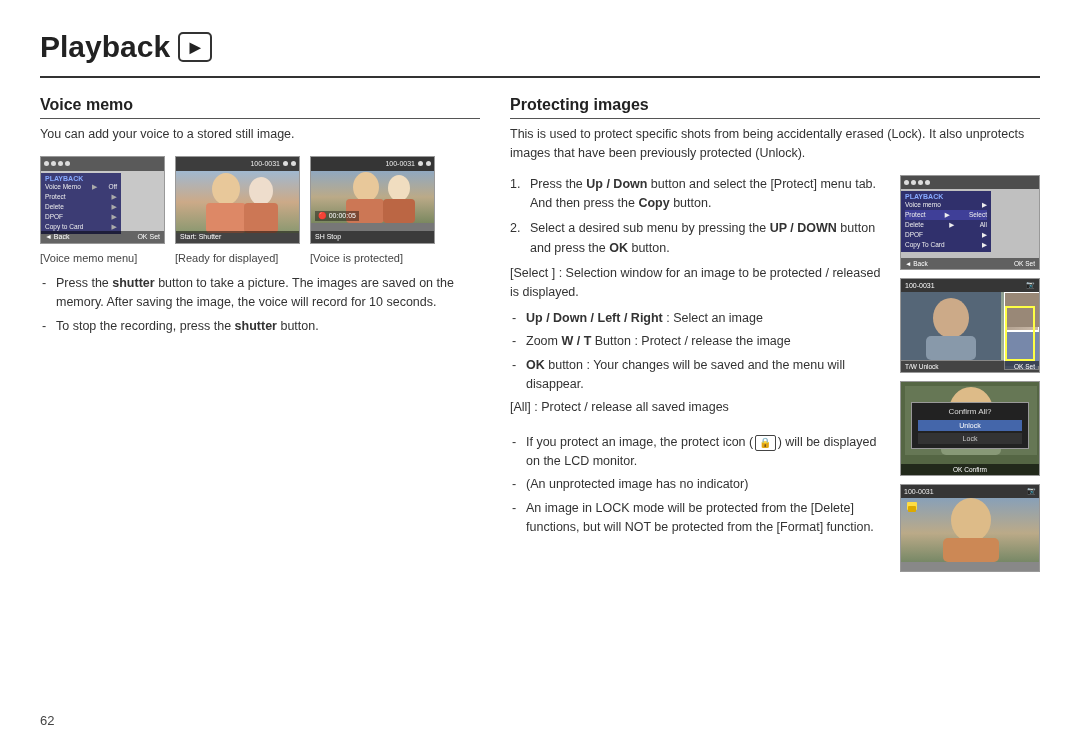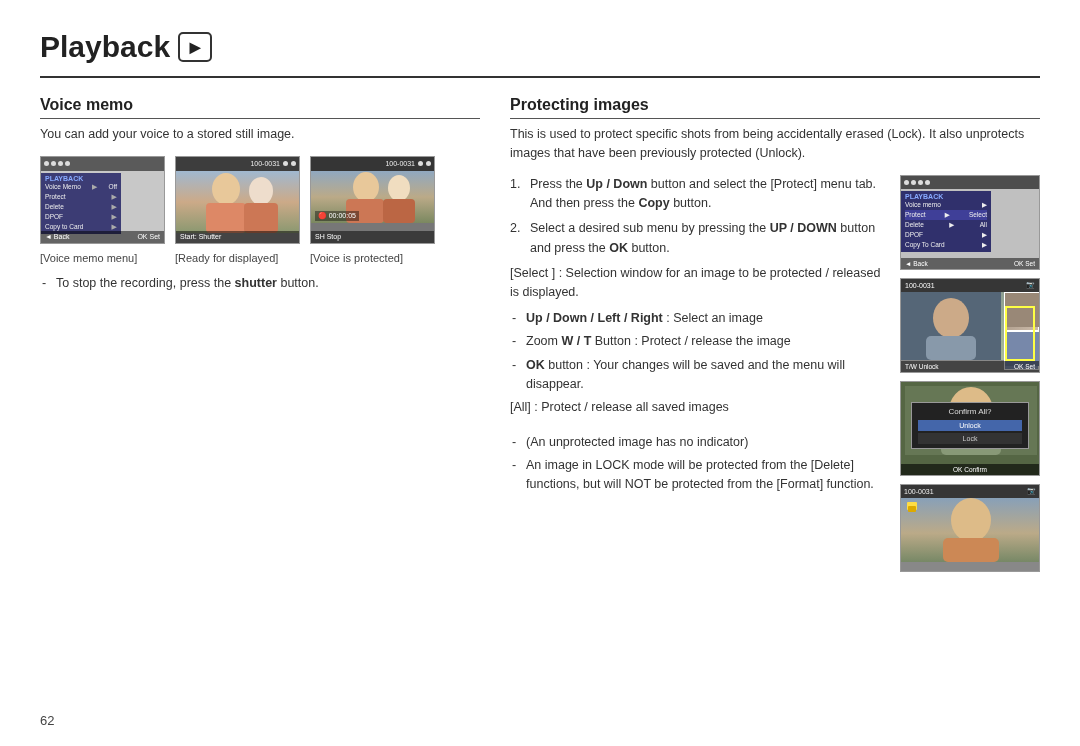--- a/index.html
+++ b/index.html
@@ -469,20 +469,21 @@
 
       </div>
 
       <div class="caption-row">
         <div class="caption-item">[Voice memo menu]</div>
         <div class="caption-item">[Ready for displayed]</div>
         <div class="caption-item">[Voice is protected]</div>
       </div>
 
       <ul class="bullet-list">
+        <li>Press the <span class="bold">shutter</span> button to take a picture. The images are saved on the memory. After saving the image, the voice will record for 10 seconds.</li>
         <li>To stop the recording, press the <span class="bold">shutter</span> button.</li>
       </ul>
     </div>
 
     <div class="right-col">
       <div class="section-title">Protecting images</div>
       <div class="section-desc">This is used to protect specific shots from being accidentally erased (Lock). It also unprotects images that have been previously protected (Unlock).</div>
 
       <div class="right-content">
         <div class="right-text">
@@ -506,20 +507,21 @@
             <li><span class="bold">Up / Down / Left / Right</span> : Select an image</li>
             <li>Zoom <span class="bold">W / T</span> Button : Protect / release the image</li>
             <li><span class="bold">OK</span> button : Your changes will be saved and the menu will disappear.</li>
           </ul>
 
           <div style="font-size:12.5px;line-height:1.55;color:#333;margin-bottom:15px;margin-top:4px;">
             [All] : Protect / release all saved images
           </div>
 
           <ul class="bullet-list">
+            <li>If you protect an image, the protect icon (<span class="protect-icon-inline">🔒</span>) will be displayed on the LCD monitor.</li>
             <li>(An unprotected image has no indicator)</li>
             <li>An image in LOCK mode will be protected from the [Delete] functions, but will NOT be protected from the [Format] function.</li>
           </ul>
         </div>
 
         <div class="right-screens">
 
           <div class="small-screen">
             <div class="s-topbar">
               <div class="icon-dots-row">

